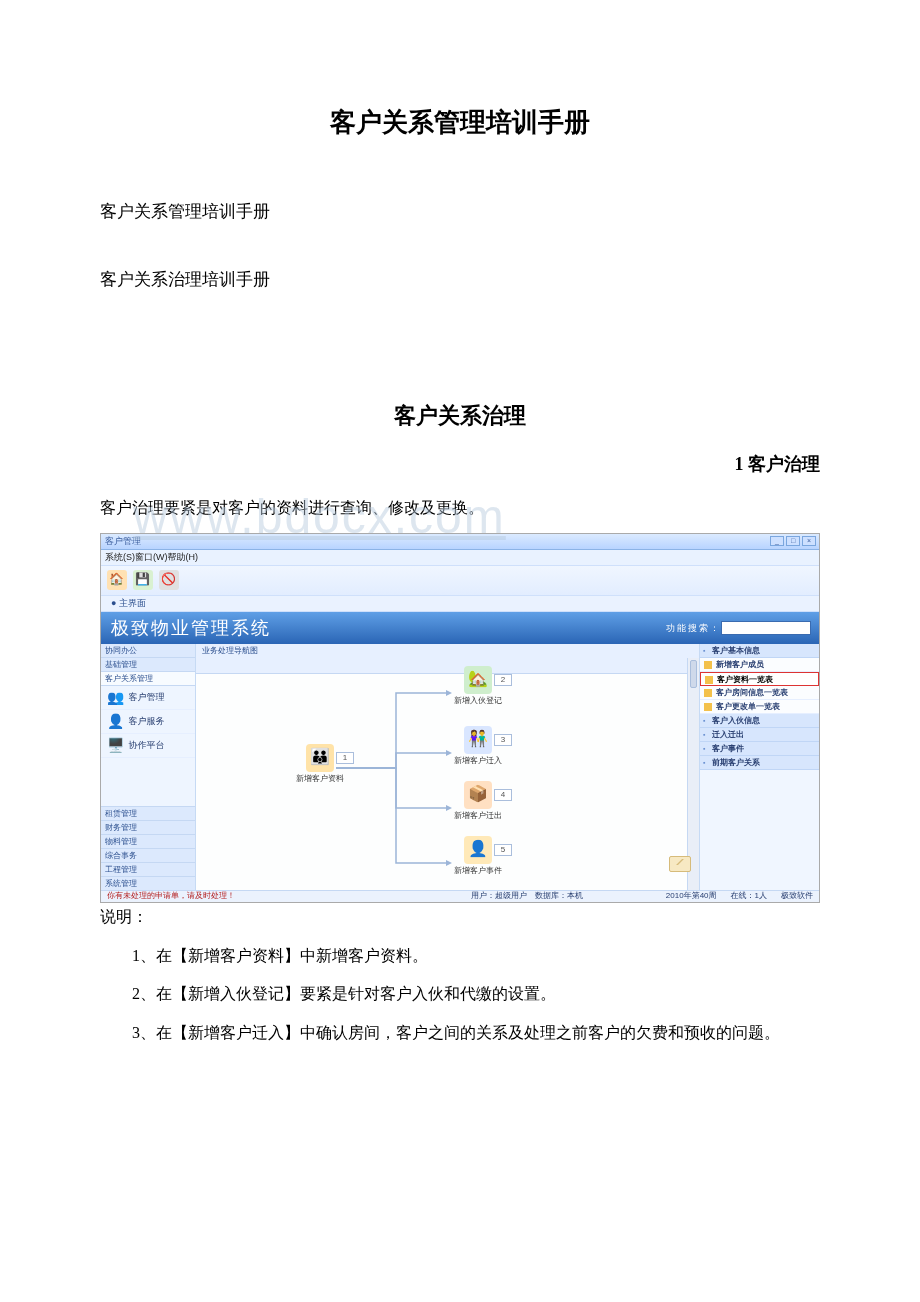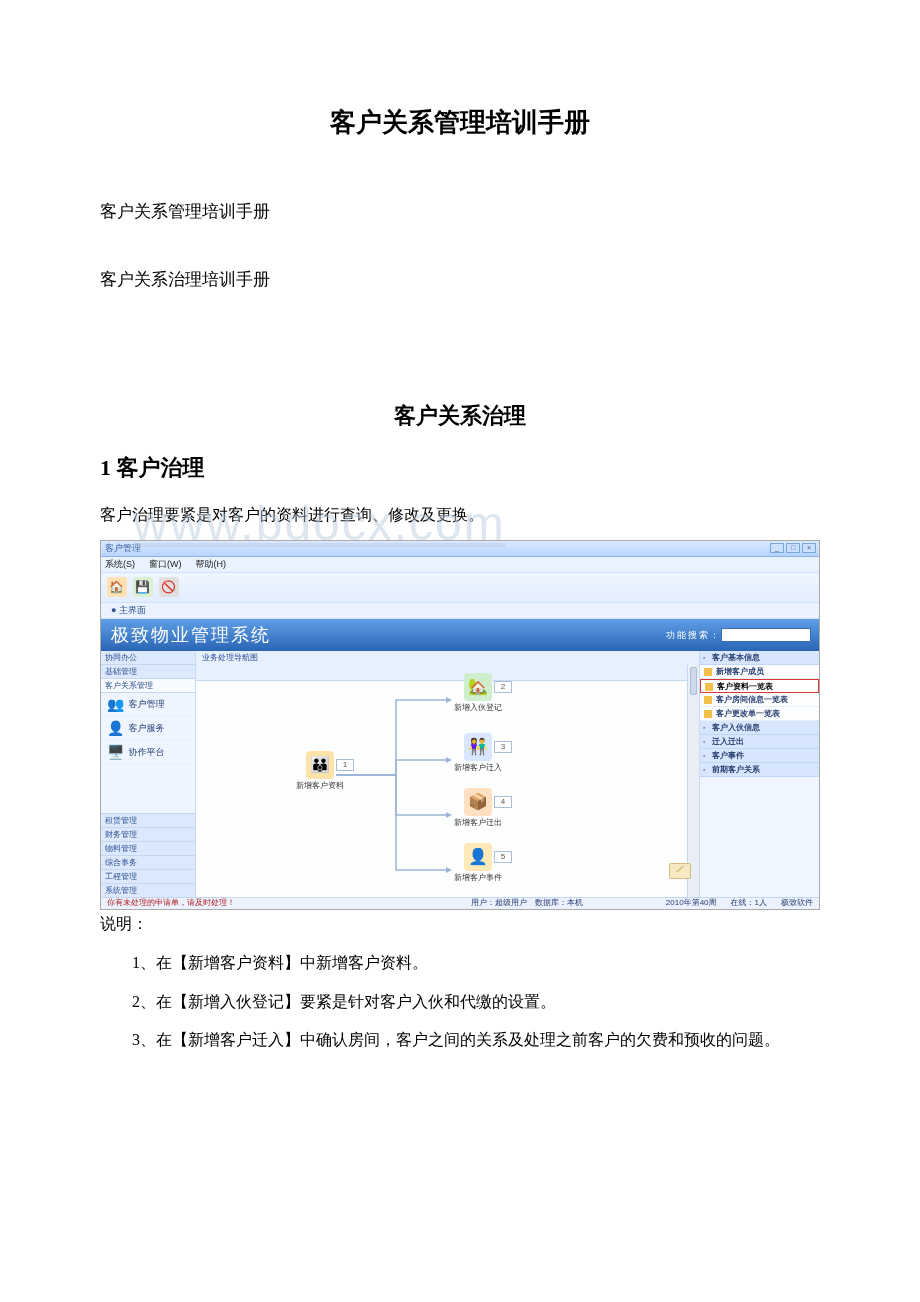--- a/index.html
+++ b/index.html
@@ -24,22 +24,22 @@
       font-size: 17px;
     }
     h2.section-title {
       text-align: center;
       font-size: 22px;
       font-weight: bold;
       margin-top: 100px;
       margin-bottom: 12px;
     }
     h3.subsection-title {
-      text-align: left;
-      font-size: 22px;
+      text-align: right;
+      font-size: 18px;
       font-weight: bold;
       margin-bottom: 14px;
     }
     p.body-text {
       margin-bottom: 10px;
       font-size: 16px;
       text-indent: 0;
     }
     p.indented {
       text-indent: 2em;
@@ -77,21 +77,20 @@
       font-size: 7px; line-height: 8px; text-align: center;
     }
     .ss-menubar {
       height: 16px;
       background: #e9f2ff;
       font-size: 9px;
       color: #222;
       padding-left: 4px;
       display: flex;
       align-items: center;
-      gap: 14px;
       border-bottom: 1px solid #cfe0fb;
     }
     .ss-toolbar {
       height: 30px;
       background: linear-gradient(#f0f6ff,#e2edff);
       border-bottom: 1px solid #cfe0fb;
       display: flex;
       align-items: center;
       gap: 6px;
       padding-left: 6px;

